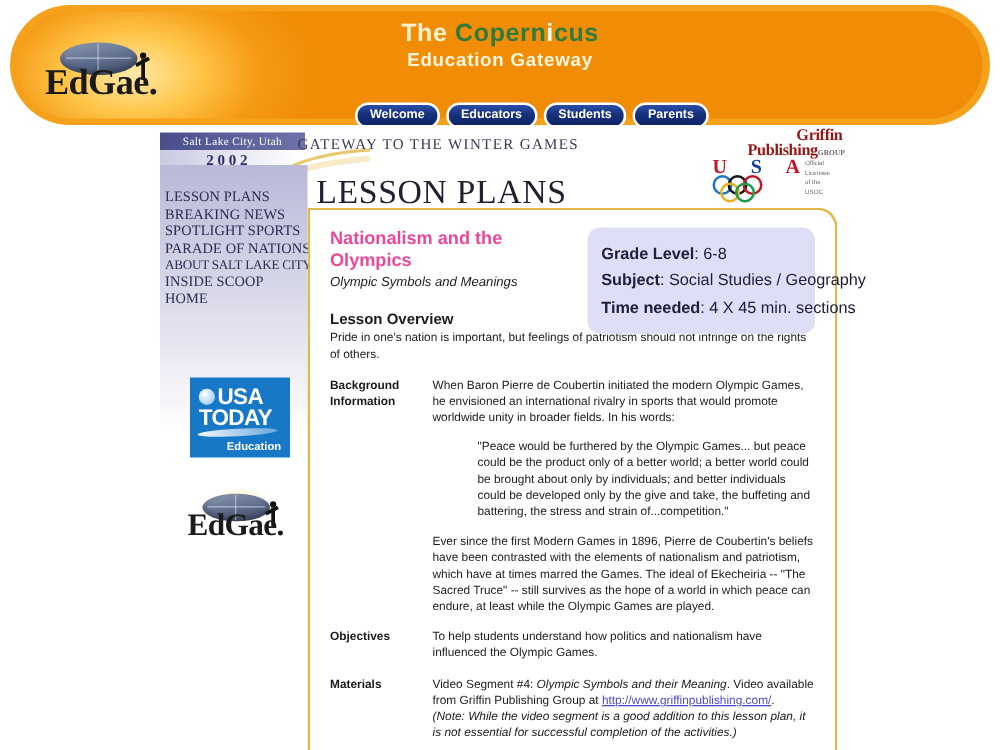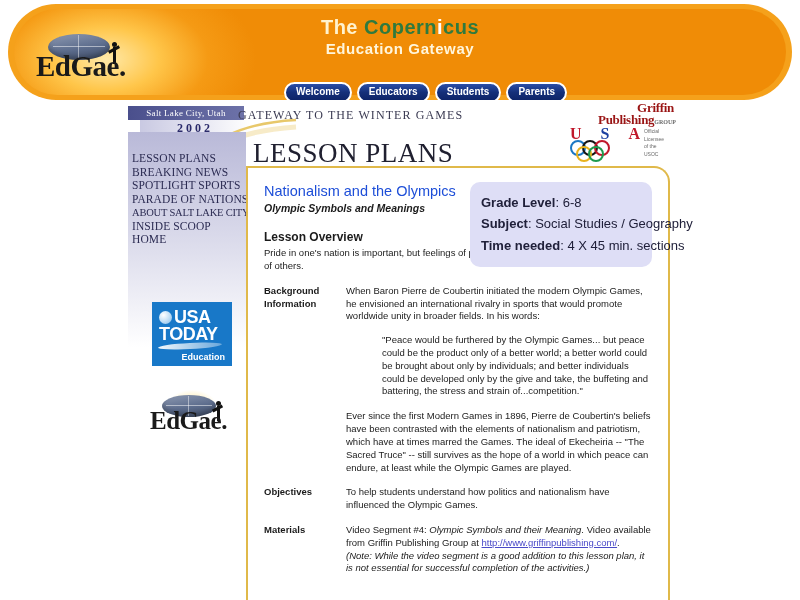--- a/index.html
+++ b/index.html
@@ -191,21 +191,20 @@
     width: 110px;
     height: 16px;
     background: linear-gradient(90deg, #c9c9e2 0%, #ffffff 100%);
     color: #2b2b6b;
     font-family: "Liberation Serif", serif;
     font-weight: bold;
     font-size: 12px;
     letter-spacing: 3px;
     text-align: center;
     line-height: 16px;
-    margin-left: 12px;
   }
   #gateway-line {
     position: absolute;
     left: 110px;
     top: 4px;
     font-family: "Liberation Serif", serif;
     font-size: 12px;
     color: #3a3a52;
     letter-spacing: 1.1px;
   }
@@ -449,28 +448,28 @@
     position: absolute;
     left: 0;
     top: 0;
     width: 100%;
     height: 100%;
     padding: 14px 16px 0 16px;
     box-sizing: border-box;
   }
   #lesson-title {
     font-size: 14.5px;
-    font-weight: normal;
-    color: #1d4ed8;
+    font-weight: bold;
+    color: #ec4899;
     line-height: 1.25;
     width: 200px;
   }
   #lesson-subtitle {
     font-size: 10.5px;
-    font-weight: bold;
+    font-weight: normal;
     font-style: italic;
     color: #1b1b1b;
     margin-top: 2px;
   }
   #info-box {
     position: absolute;
     right: 16px;
     top: 14px;
     width: 182px;
     background: #DEDEF6;

